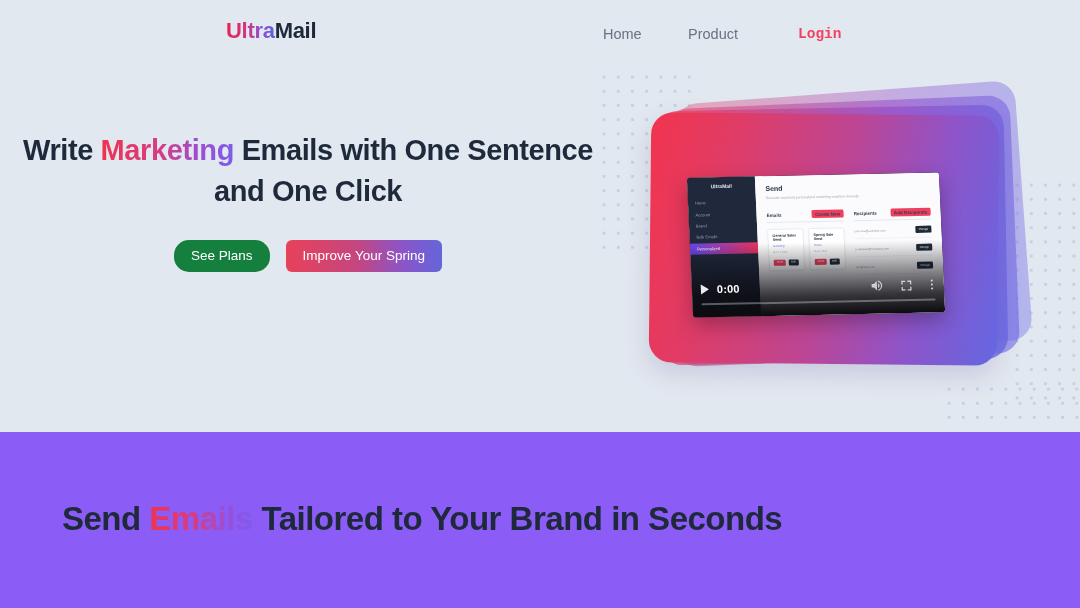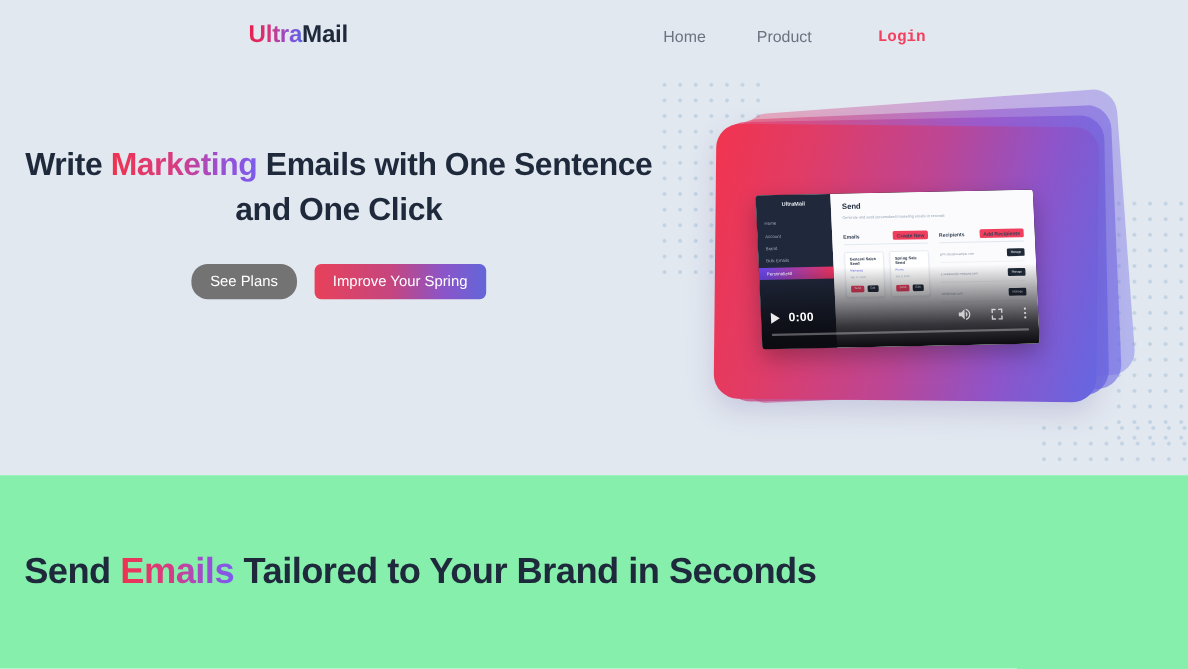--- a/index.html
+++ b/index.html
@@ -108,21 +108,21 @@
     border-radius: 6px;
     font-size: 13.5px;
     font-family: "Liberation Sans", sans-serif;
     color: #ffffff;
     cursor: pointer;
     height: 32px;
     padding: 0 17px;
     line-height: 32px;
     white-space: nowrap;
   }
-  .btn-dark { background: #737373; border-radius: 15px; }
+  .btn-dark { background: #15803d; border-radius: 15px; }
   .btn-grad {
     background: linear-gradient(90deg, #E8415A 0%, #C5467F 45%, #8B55C9 75%, #6366D9 100%);
   }
 
   
   .dots {
     position: absolute;
     background-image: radial-gradient(#C3D3E2 1.8px, transparent 1.9px);
     background-size: 14.2px 14.2px;
     background-position: 2px 2px;
@@ -264,22 +264,22 @@
   .v-spacer { flex: 1; }
   .v-icon { opacity: 0.72; margin-left: 16px; cursor: pointer; display: flex; }
   .v-dots3 { display: flex; flex-direction: column; gap: 1.6px; margin-left: 18px; margin-right: 2px; cursor: pointer; }
   .v-dots3 i { width: 2.2px; height: 2.2px; background: rgba(255,255,255,0.78); border-radius: 50%; display: block; }
 
   
   .section2 {
     position: relative;
     width: 1080px;
     height: 176px;
-    background: #86efac;
-    padding: 62px 0 0 22px;
+    background: #8b5cf6;
+    padding: 62px 0 0 62px;
   }
   .section2 h2 {
     font-size: 33px;
     font-weight: bold;
     line-height: 1.53;
     color: #1E293B;
     letter-spacing: -0.5px;
   }
 </style>
 </head>

